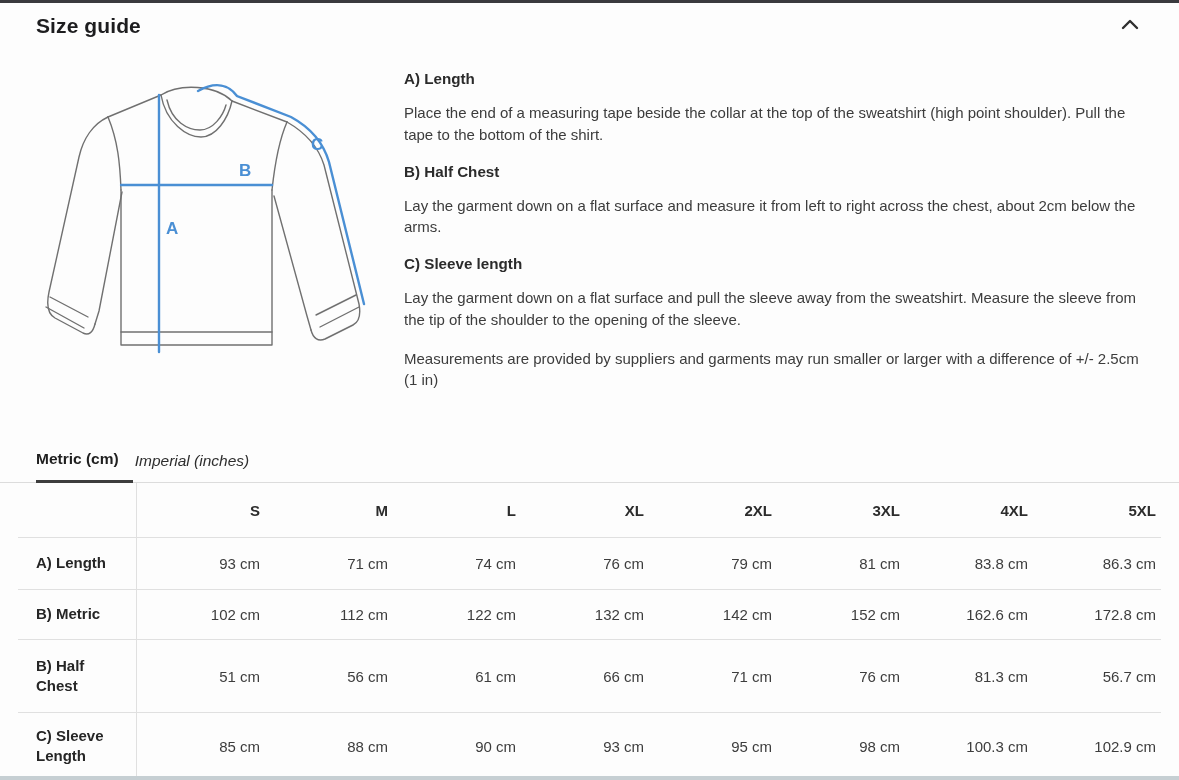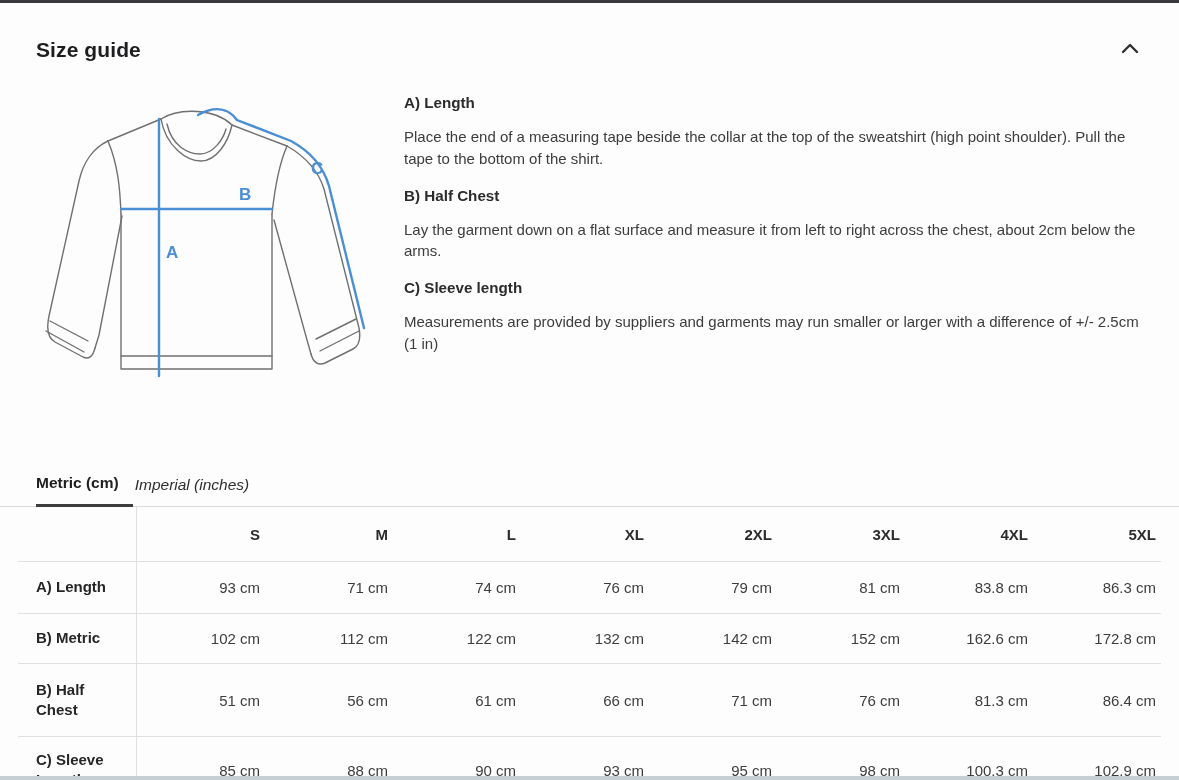--- a/index.html
+++ b/index.html
@@ -17,21 +17,20 @@
     color: #2f2f2f;
   }
 
   
   .sg-header {
     height: 45px;
     display: flex;
     align-items: center;
     justify-content: space-between;
     padding: 12px 36px;
-    margin-top: 24px;
   }
   .sg-title {
     font-size: 21px;
     font-weight: 700;
     color: #1d1d1f;
     letter-spacing: 0.1px;
   }
   .collapse-btn {
     background: none;
     border: none;
@@ -196,20 +195,21 @@
     </div>
 
     <div class="instructions">
       <h3 class="inst-heading">A) Length</h3>
       <p class="inst-body">Place the end of a measuring tape beside the collar at the top of the sweatshirt (high point shoulder). Pull the tape to the bottom of the shirt.</p>
 
       <h3 class="inst-heading">B) Half Chest</h3>
       <p class="inst-body">Lay the garment down on a flat surface and measure it from left to right across the chest, about 2cm below the arms.</p>
 
       <h3 class="inst-heading">C) Sleeve length</h3>
+      <p class="inst-body">Lay the garment down on a flat surface and pull the sleeve away from the sweatshirt. Measure the sleeve from the tip of the shoulder to the opening of the sleeve.</p>
 
       <p class="inst-note">Measurements are provided by suppliers and garments may run smaller or larger with a difference of +/- 2.5cm (1 in)</p>
     </div>
   </div>
 
   <div class="tabs">
     <button class="tab active">Metric (cm)</button>
     <button class="tab inactive">Imperial (inches)</button>
   </div>
 
@@ -253,21 +253,21 @@
 
     <div class="t-row r2">
       <div class="row-label">B) Half Chest</div>
       <div class="cell">51 cm</div>
       <div class="cell">56 cm</div>
       <div class="cell">61 cm</div>
       <div class="cell">66 cm</div>
       <div class="cell">71 cm</div>
       <div class="cell">76 cm</div>
       <div class="cell">81.3 cm</div>
-      <div class="cell">86.4 cm</div>
+      <div class="cell">56.7 cm</div>
     </div>
 
     <div class="t-row r3">
       <div class="row-label">C) Sleeve Length</div>
       <div class="cell">85 cm</div>
       <div class="cell">88 cm</div>
       <div class="cell">90 cm</div>
       <div class="cell">93 cm</div>
       <div class="cell">95 cm</div>
       <div class="cell">98 cm</div>

